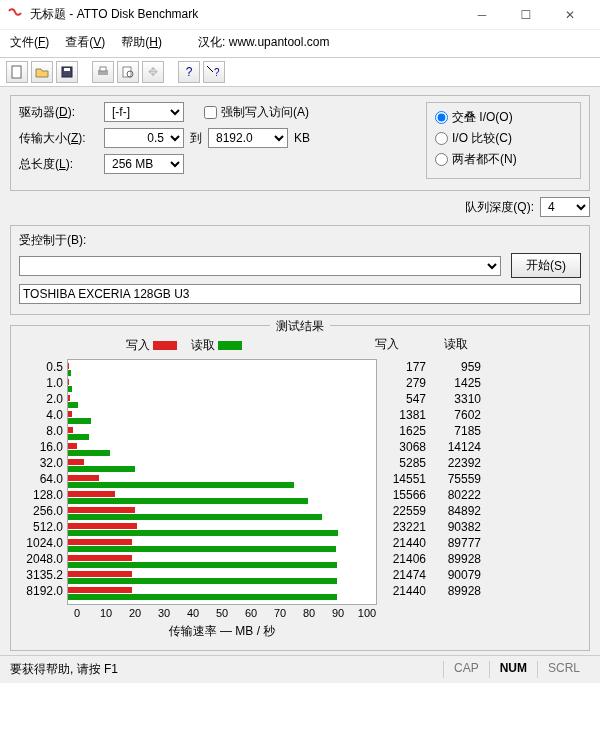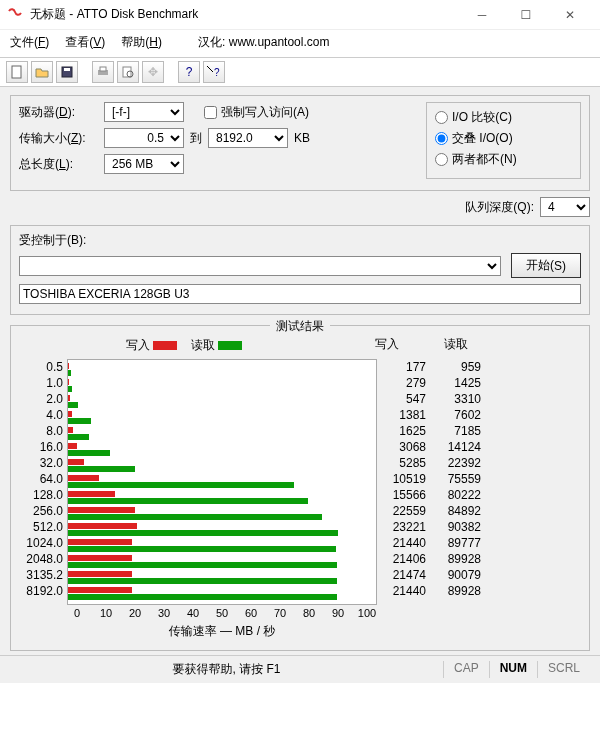--- a/index.html
+++ b/index.html
@@ -43,21 +43,21 @@
   .chart { position: relative; width: 310px; border: 1px solid #aaa; background: #fff; padding: 2px 0; }
   .bar-row { height: 15px; position: relative; margin-bottom: 1px; }
   .bar { position: absolute; height: 6px; }
   .bar.write { top: 1px; background: #d22; }
   .bar.read { top: 8px; background: #0a9d0a; }
   .data-col { width: 55px; text-align: right; padding-right: 6px; }
   .data-hdr { text-align: right; padding-right: 6px; font-weight: normal; margin-bottom: 2px; }
   .xaxis { display: flex; justify-content: space-between; font-size: 11px; padding: 2px 0; width: 310px; margin-left: 48px; }
   .xaxis span { width: 20px; text-align: center; }
   .axis-label { text-align: center; margin-left: 48px; width: 310px; margin-top: 2px; }
-  .statusbar { border-top: 1px solid #ccc; padding: 5px 10px; display: flex; font-size: 12px; background: #f0f0f0; text-align: center; }
+  .statusbar { border-top: 1px solid #ccc; padding: 5px 10px; display: flex; font-size: 12px; background: #f0f0f0; }
   .status-left { flex: 1; }
   .status-ind { border-left: 1px solid #ccc; padding: 0 10px; color: #777; }
   .status-ind.on { color: #000; font-weight: bold; }
 </style>
 </head>
 <body>
 
 <div class="titlebar">
   <span class="title-icon">
     <svg viewBox="0 0 16 16">
@@ -137,26 +137,26 @@
       <span style="padding-left:6px">KB</span>
     </div>
     <div class="row">
       <span class="label"><span>总长度(</span><span class="u">L</span><span>):</span></span>
       <select class="dropdown"><option>256 MB</option></select>
     </div>
   </div>
   <div>
     <div class="right-col">
       <div class="radio-row">
+            <input type="radio" name="iom" class="chk" checked="" style="">
+            <span><span>交叠 I/O(</span><span class="u">O</span><span>)</span></span>
+          </div>
+      <div class="radio-row">
             <input type="radio" name="iom" class="chk" style="">
             <span><span>I/O 比较(</span><span class="u">C</span><span>)</span></span>
-          </div>
-      <div class="radio-row">
-            <input type="radio" name="iom" class="chk" checked="" style="">
-            <span><span>交叠 I/O(</span><span class="u">O</span><span>)</span></span>
           </div>
       <div class="radio-row">
             <input type="radio" name="iom" class="chk" style="">
             <span><span>两者都不(</span><span class="u">N</span><span>)</span></span>
           </div>
     </div>
   </div>
 </div>
 
 <div class="depth-row">
@@ -267,21 +267,21 @@
           </div>
         </div>
     <div id="write-col">
           <div class="tick data-col">177</div>
           <div class="tick data-col">279</div>
           <div class="tick data-col">547</div>
           <div class="tick data-col">1381</div>
           <div class="tick data-col">1625</div>
           <div class="tick data-col">3068</div>
           <div class="tick data-col">5285</div>
-          <div class="tick data-col">10519</div>
+          <div class="tick data-col">14551</div>
           <div class="tick data-col">15566</div>
           <div class="tick data-col">22559</div>
           <div class="tick data-col">23221</div>
           <div class="tick data-col">21440</div>
           <div class="tick data-col">21406</div>
           <div class="tick data-col">21474</div>
           <div class="tick data-col">21440</div>
         </div>
     <div id="read-col">
           <div class="tick data-col">959</div>

